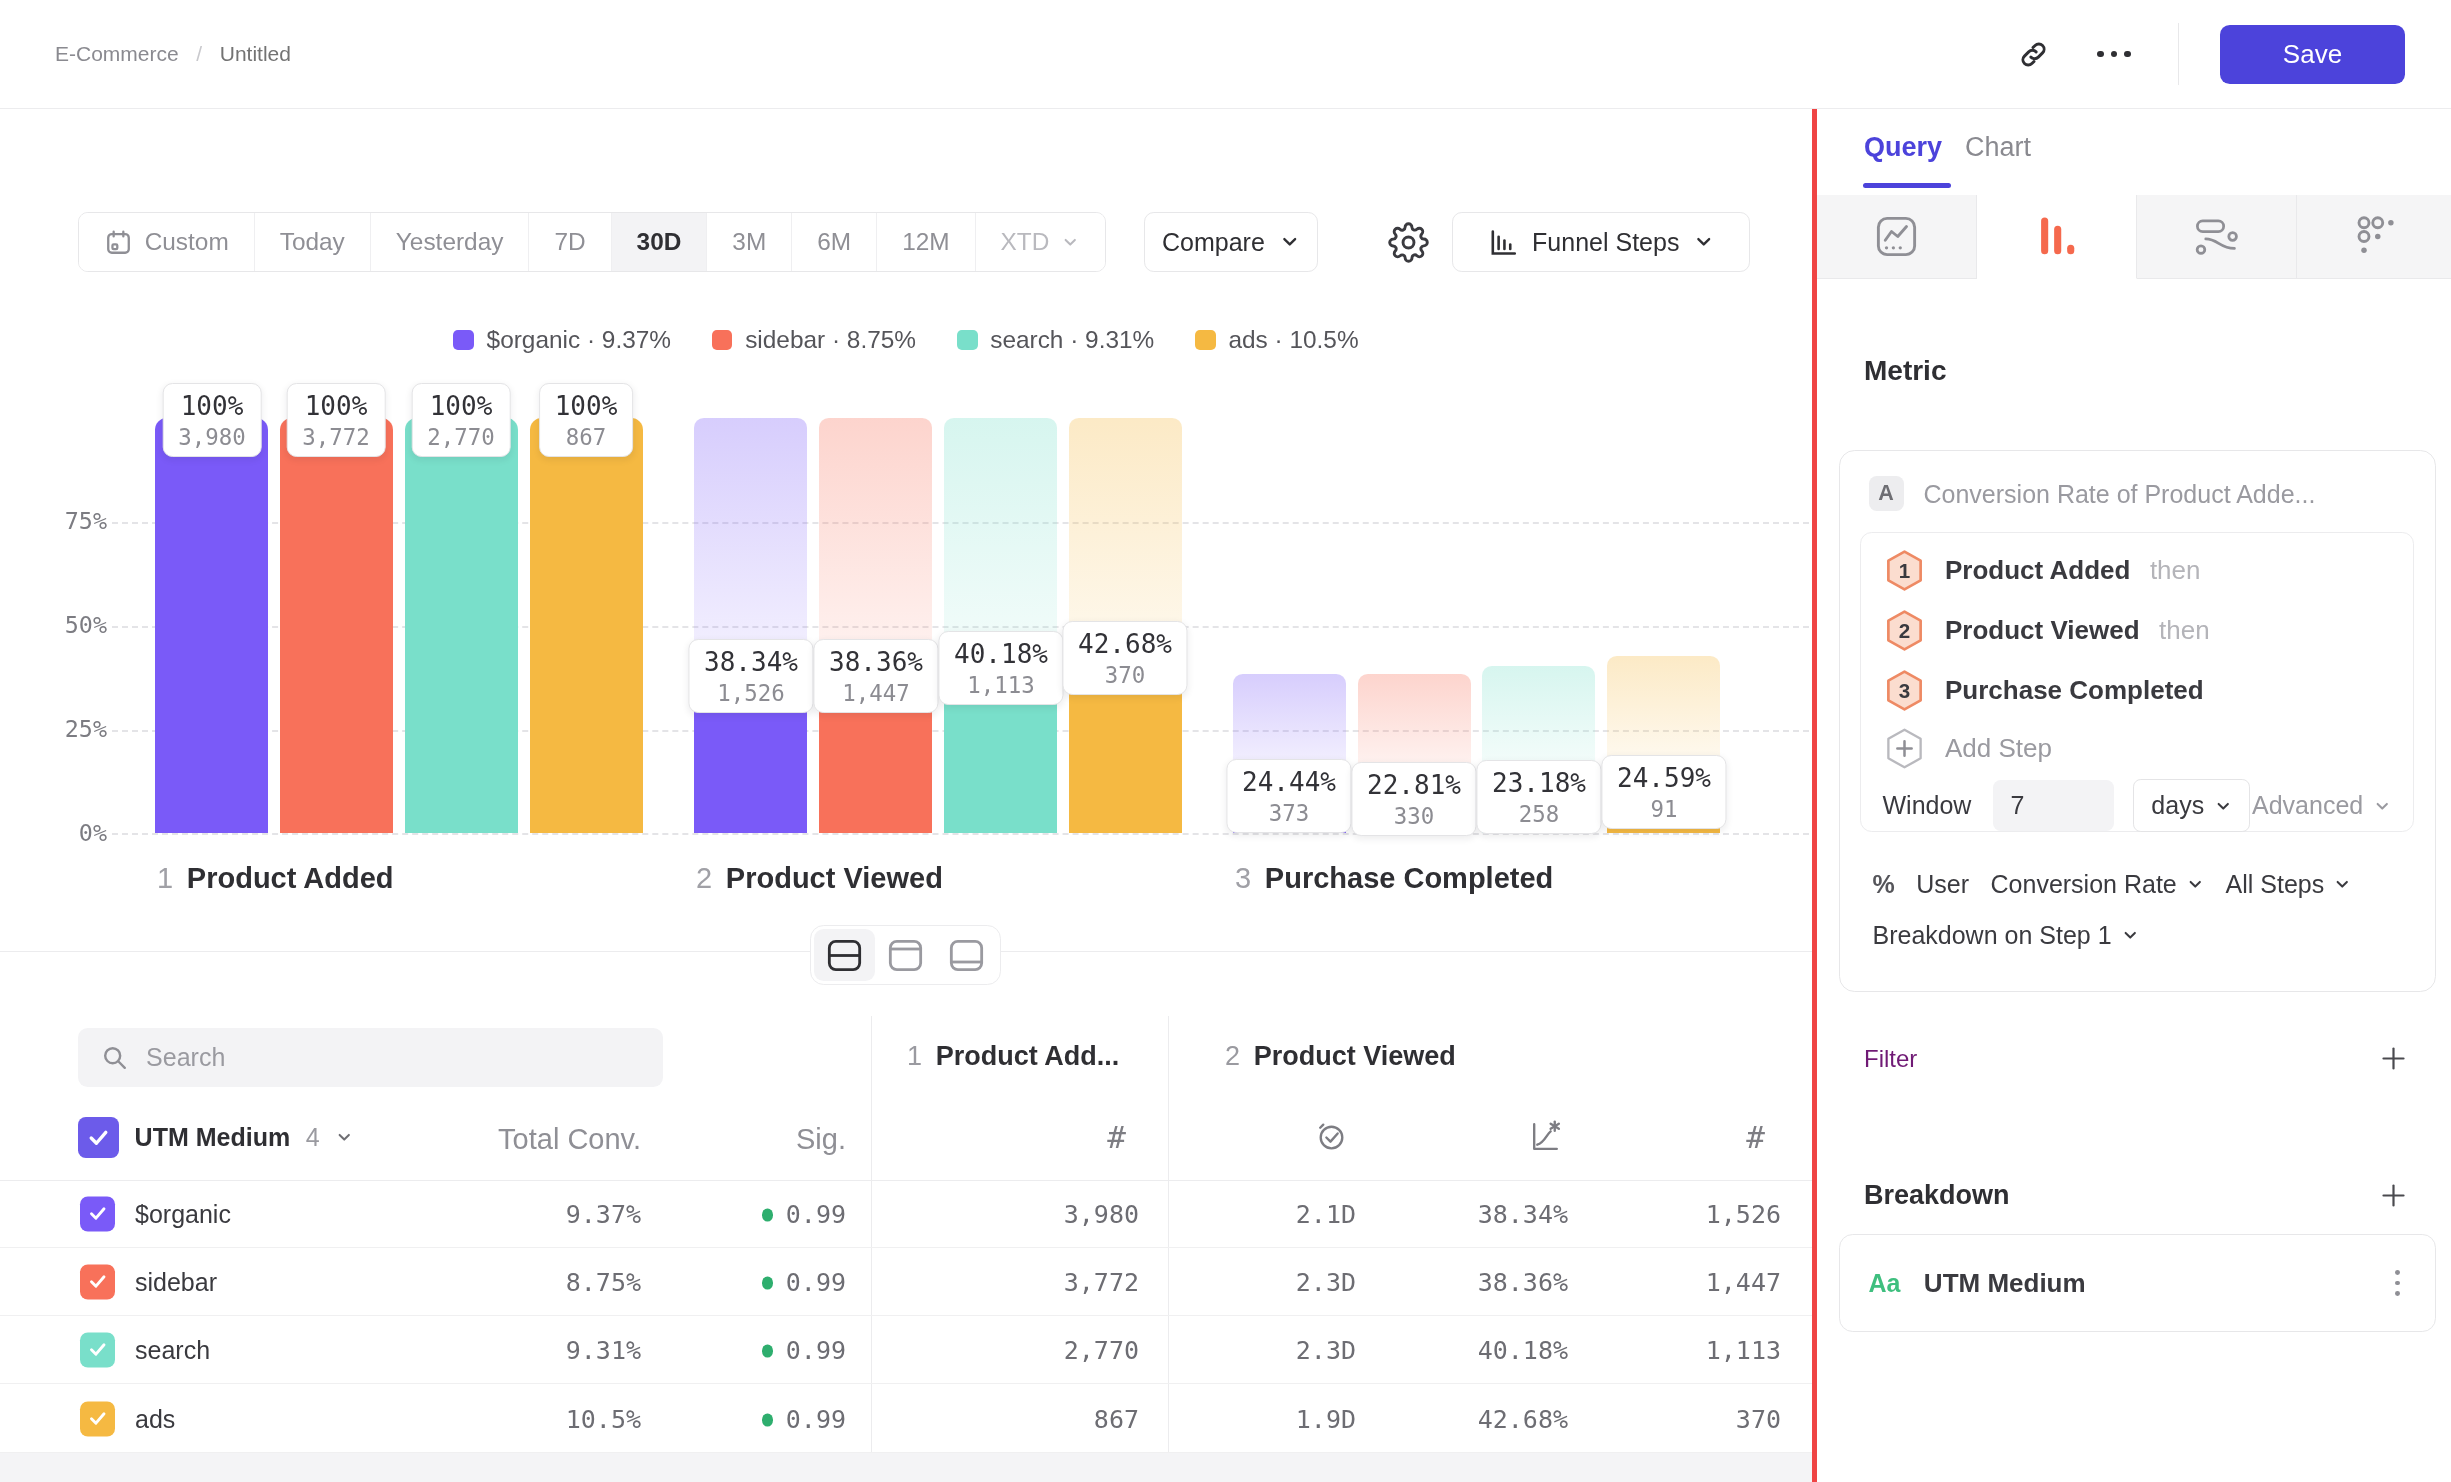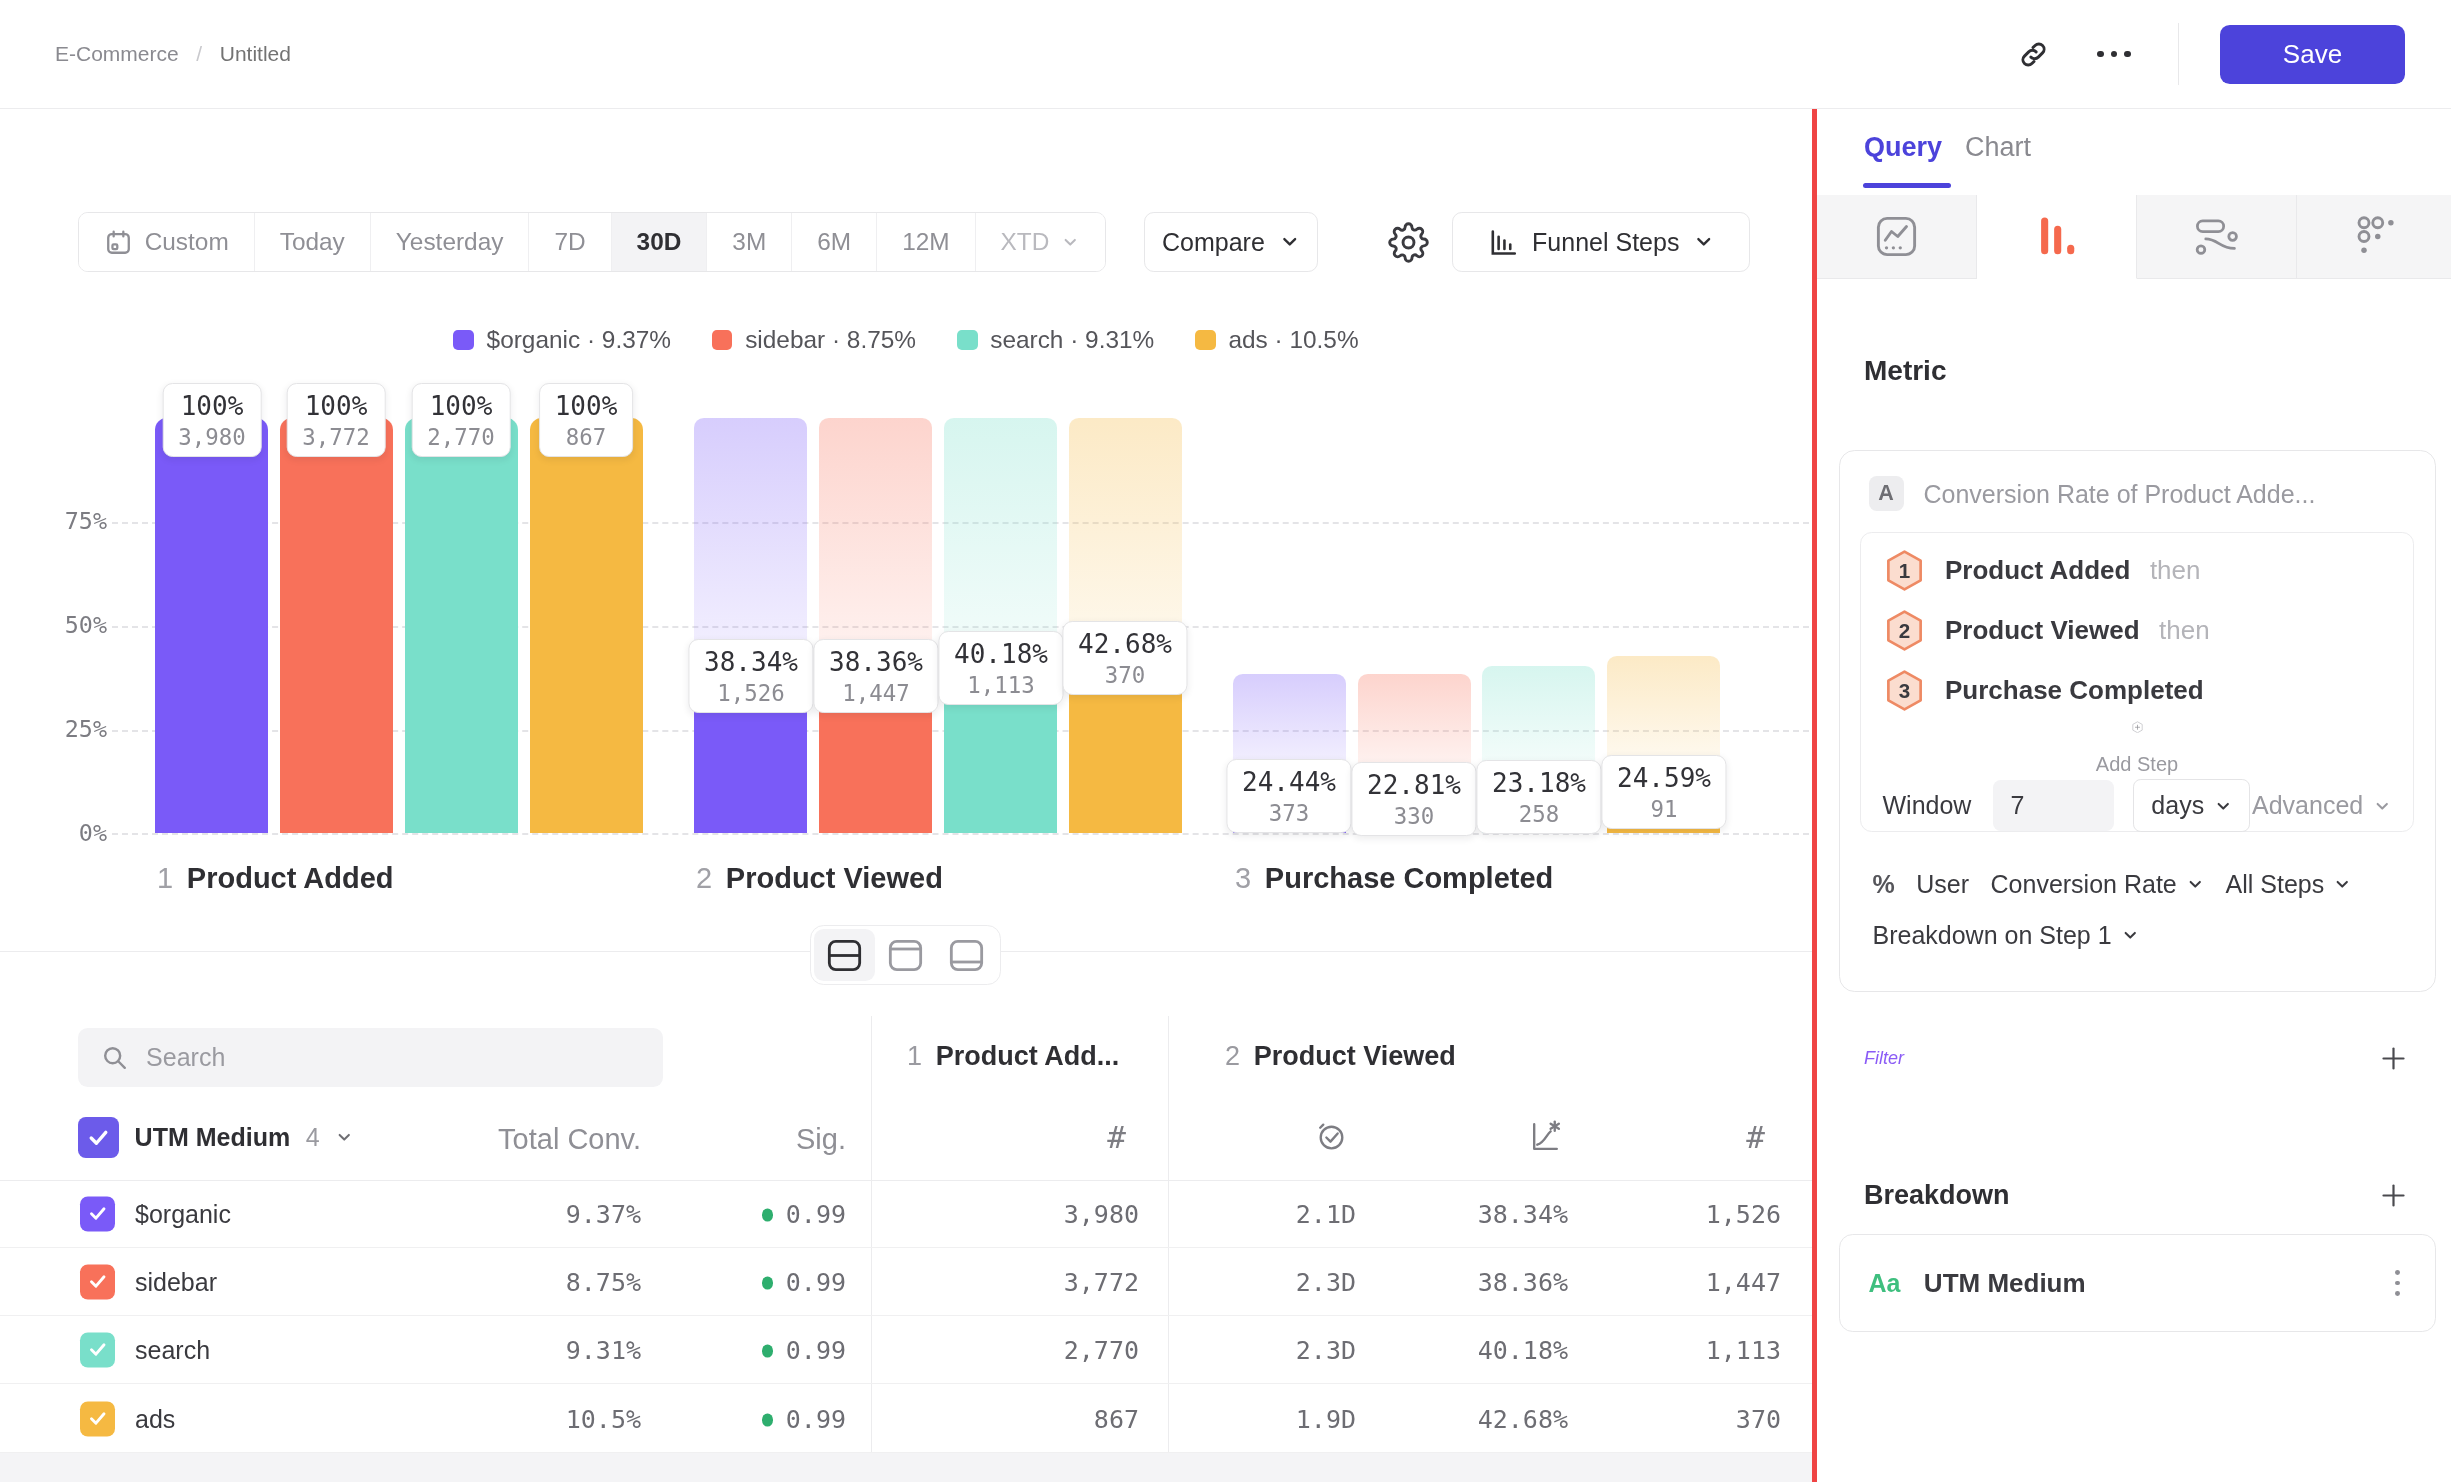--- a/index.html
+++ b/index.html
@@ -86,21 +86,21 @@
   .icon-tab:first-child{border-left:none;}
   .icon-tab.active{background:#fff;border-bottom:1px solid transparent;}
   .panel-h{position:absolute;font-size:28px;font-weight:bold;color:#2f2f33;}
   .card{position:absolute;background:#fff;border:1px solid #e7e7e9;border-radius:15.6px;box-sizing:border-box;}
   .abadge{position:absolute;left:29px;top:25px;width:35px;height:35px;border-radius:7.8px;background:#ededef;color:#6e6e73;font-size:21.5px;font-weight:bold;display:flex;align-items:center;justify-content:center;}
   .metric-title{position:absolute;left:84px;top:29px;font-size:25px;color:#9a9aa0;white-space:nowrap;}
   .inner-card{position:absolute;left:20.5px;top:81px;width:554px;height:300px;border:1px solid #ececee;border-radius:11.7px;box-sizing:border-box;padding:7.8px 21.5px 0 21.5px;}
   .step-row{height:60px;display:flex;align-items:center;gap:19.5px;cursor:pointer;}
   .step-row .sl{font-size:26px;font-weight:bold;color:#3a3a3f;white-space:nowrap;}
   .step-row .then{font-size:26px;color:#b4b4b9;}
-  .addstep-row{height:55px;display:flex;align-items:center;gap:19.5px;color:#9a9aa0;font-size:20px;cursor:pointer;flex-direction:column;}
+  .addstep-row{height:55px;display:flex;align-items:center;gap:19.5px;color:#9a9aa0;font-size:26px;cursor:pointer;}
   .window-row{height:60px;display:flex;align-items:center;gap:0;}
   .window-row .wl{font-size:25px;color:#3a3a3f;margin-right:21.5px;}
   .win-input{width:121px;height:51px;background:#f3f3f5;border:none;border-radius:7.8px;font-size:25px;color:#3a3a3f;padding:0 17.6px;box-sizing:border-box;font-family:"Liberation Sans",sans-serif;outline:none;}
   .win-unit{margin-left:19.5px;width:115px;height:51px;border:1px solid #e4e4e6;border-radius:7.8px;background:#fff;display:flex;align-items:center;justify-content:center;gap:9.8px;font-size:25px;color:#3a3a3f;cursor:pointer;}
   .advanced{margin-left:auto;display:flex;align-items:center;gap:9.8px;font-size:25px;color:#9a9aa0;cursor:pointer;}
   .measure-row{position:absolute;left:33px;top:414px;height:39px;display:flex;align-items:center;gap:21.5px;font-size:25px;color:#3a3a3f;}
   .measure-row .dd{display:flex;align-items:center;gap:8.8px;cursor:pointer;}
   .measure-row .pct{color:#55555a;font-weight:bold;}
   .bstep-row{position:absolute;left:33px;top:470px;display:flex;align-items:center;gap:9.8px;font-size:25px;color:#3a3a3f;cursor:pointer;}
   .section-row{position:absolute;left:47px;width:546px;display:flex;align-items:center;justify-content:space-between;}
@@ -595,21 +595,21 @@
       </div>
       <div class="bstep-row">
         <span>Breakdown on Step 1</span>
         <svg class="chev sm" viewBox="0 0 24 24">
             <polyline points="6 9 12 15 18 9"></polyline>
           </svg>
       </div>
     </div>
 
     <div class="section-row" style="top:928px;height:43px;">
-      <span style="font-size:18px;color:#8b5cf6;font-style:italic;">Filter</span>
+      <span style="font-size:24px;color:#701a75;">Filter</span>
       <span class="plus-btn">
         <svg width="31" height="31" viewBox="0 0 34 34" fill="none" stroke="#4a4a4f" stroke-width="2.4" stroke-linecap="round">
             <path d="M17 6v22"></path>
             <path d="M6 17h22"></path>
           </svg>
       </span>
     </div>
 
     <div class="section-row" style="top:1065px;height:43px;">
       <span style="font-size:27px;color:#2f2f33;font-weight:bold;">Breakdown</span>

